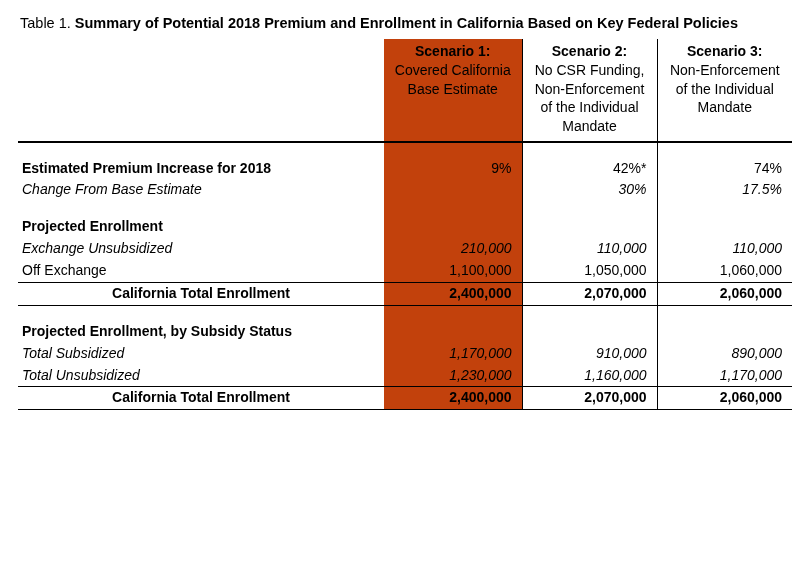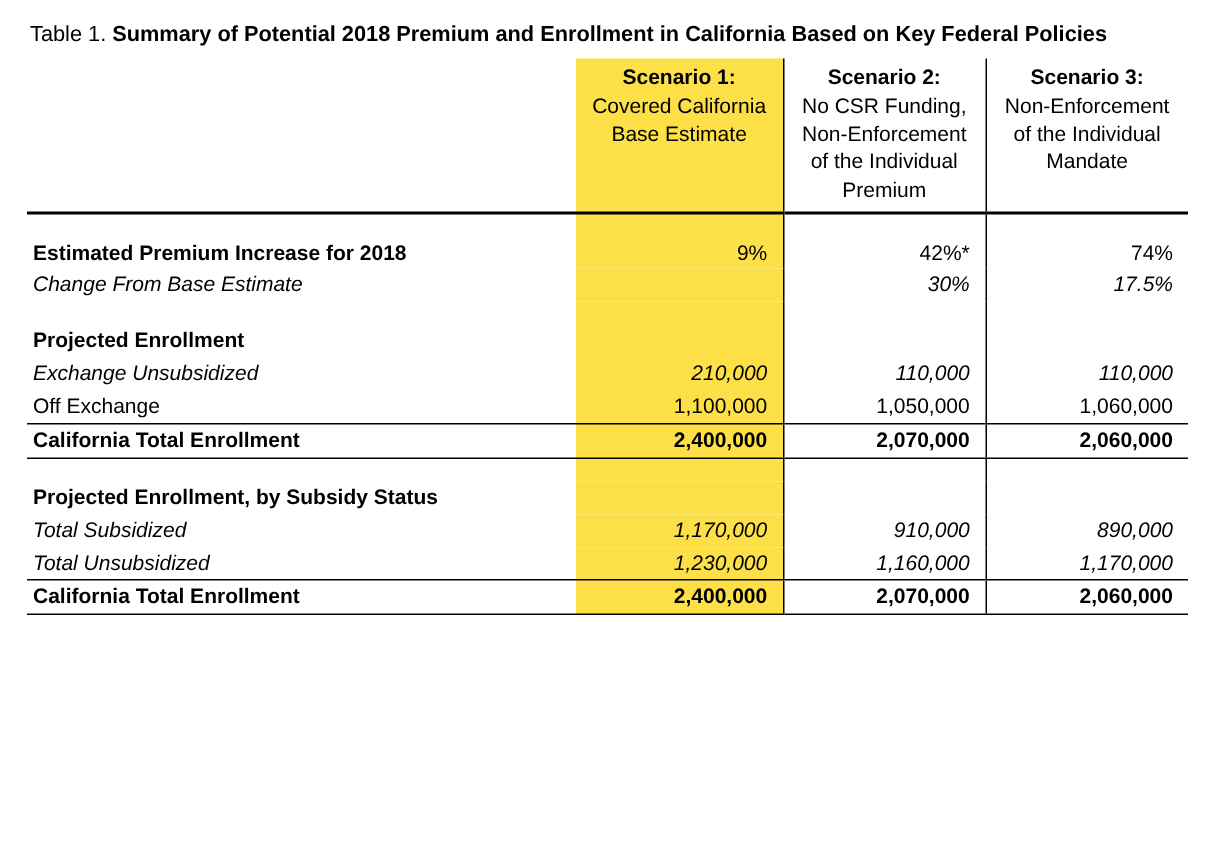--- a/index.html
+++ b/index.html
@@ -43,21 +43,21 @@
   table.tbl col.c-s1 { width: 138px; }
   table.tbl col.c-s2 { width: 135px; }
   table.tbl col.c-s3 { width: 135px; }
 
   th, td {
     padding: 0;
     vertical-align: top;
     font-weight: normal;
   }
   .shade {
-    background: #fde047;
+    background: #c2410c;
   }
   
   thead th {
     text-align: center;
     font-size: 14px;
     line-height: 1.33;
     padding: 3px 8px 5px 8px;
     vertical-align: top;
   }
   thead th.h-label {
@@ -103,21 +103,21 @@
   .rule-top td {
     border-top: 1.5px solid #000;
   }
   .rule-bot td {
     border-bottom: 1.5px solid #000;
   }
   .total td {
     font-weight: bold;
   }
   .total td.lbl {
-    text-align: left;
+    text-align: center;
     padding-right: 4px;
   }
   .cell-sep {
     border-left: 1px solid #000;
   }
 </style>
 </head>
 <body>
 
 <div class="page">
@@ -136,21 +136,21 @@
     </colgroup>
     <thead>
       <tr>
         <th class="h-label"></th>
         <th class="h-scn shade">
           <span class="scn-title">Scenario 1:</span>
           <span class="scn-sub">Covered California Base Estimate</span>
         </th>
         <th class="h-scn vline-l">
           <span class="scn-title">Scenario 2:</span>
-          <span class="scn-sub">No CSR Funding, Non-Enforcement of the Individual Premium</span>
+          <span class="scn-sub">No CSR Funding, Non-Enforcement of the Individual Mandate</span>
         </th>
         <th class="h-scn vline-l">
           <span class="scn-title">Scenario 3:</span>
           <span class="scn-sub">Non-Enforcement of the Individual Mandate</span>
         </th>
       </tr>
     </thead>
     <tbody>
 
       <tr class="spacer">

